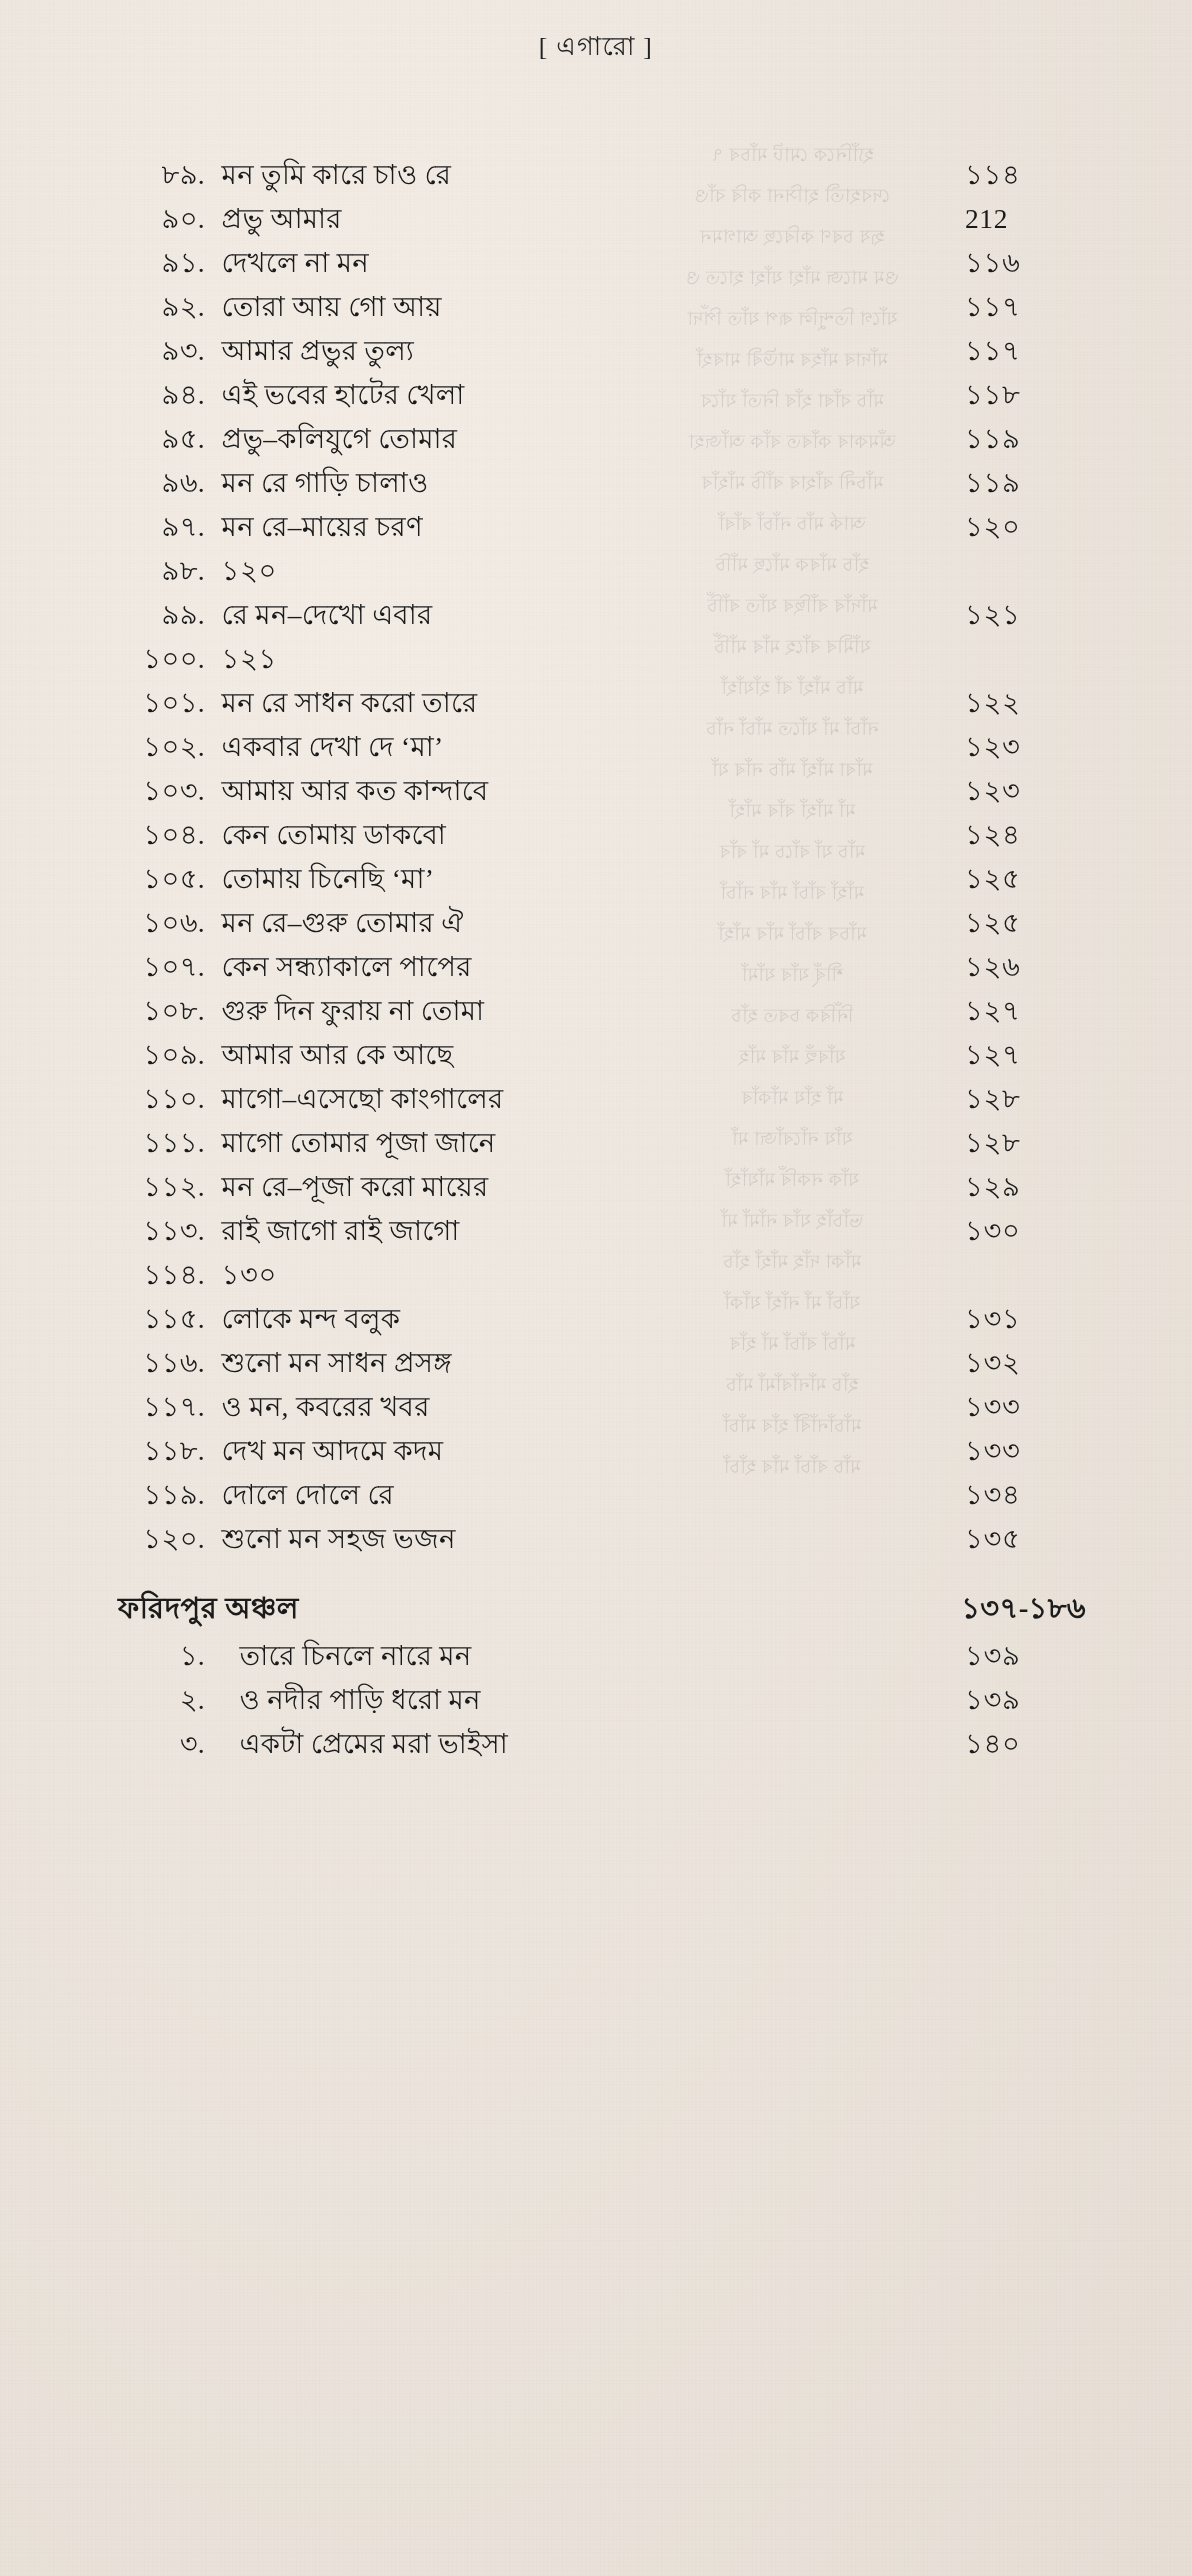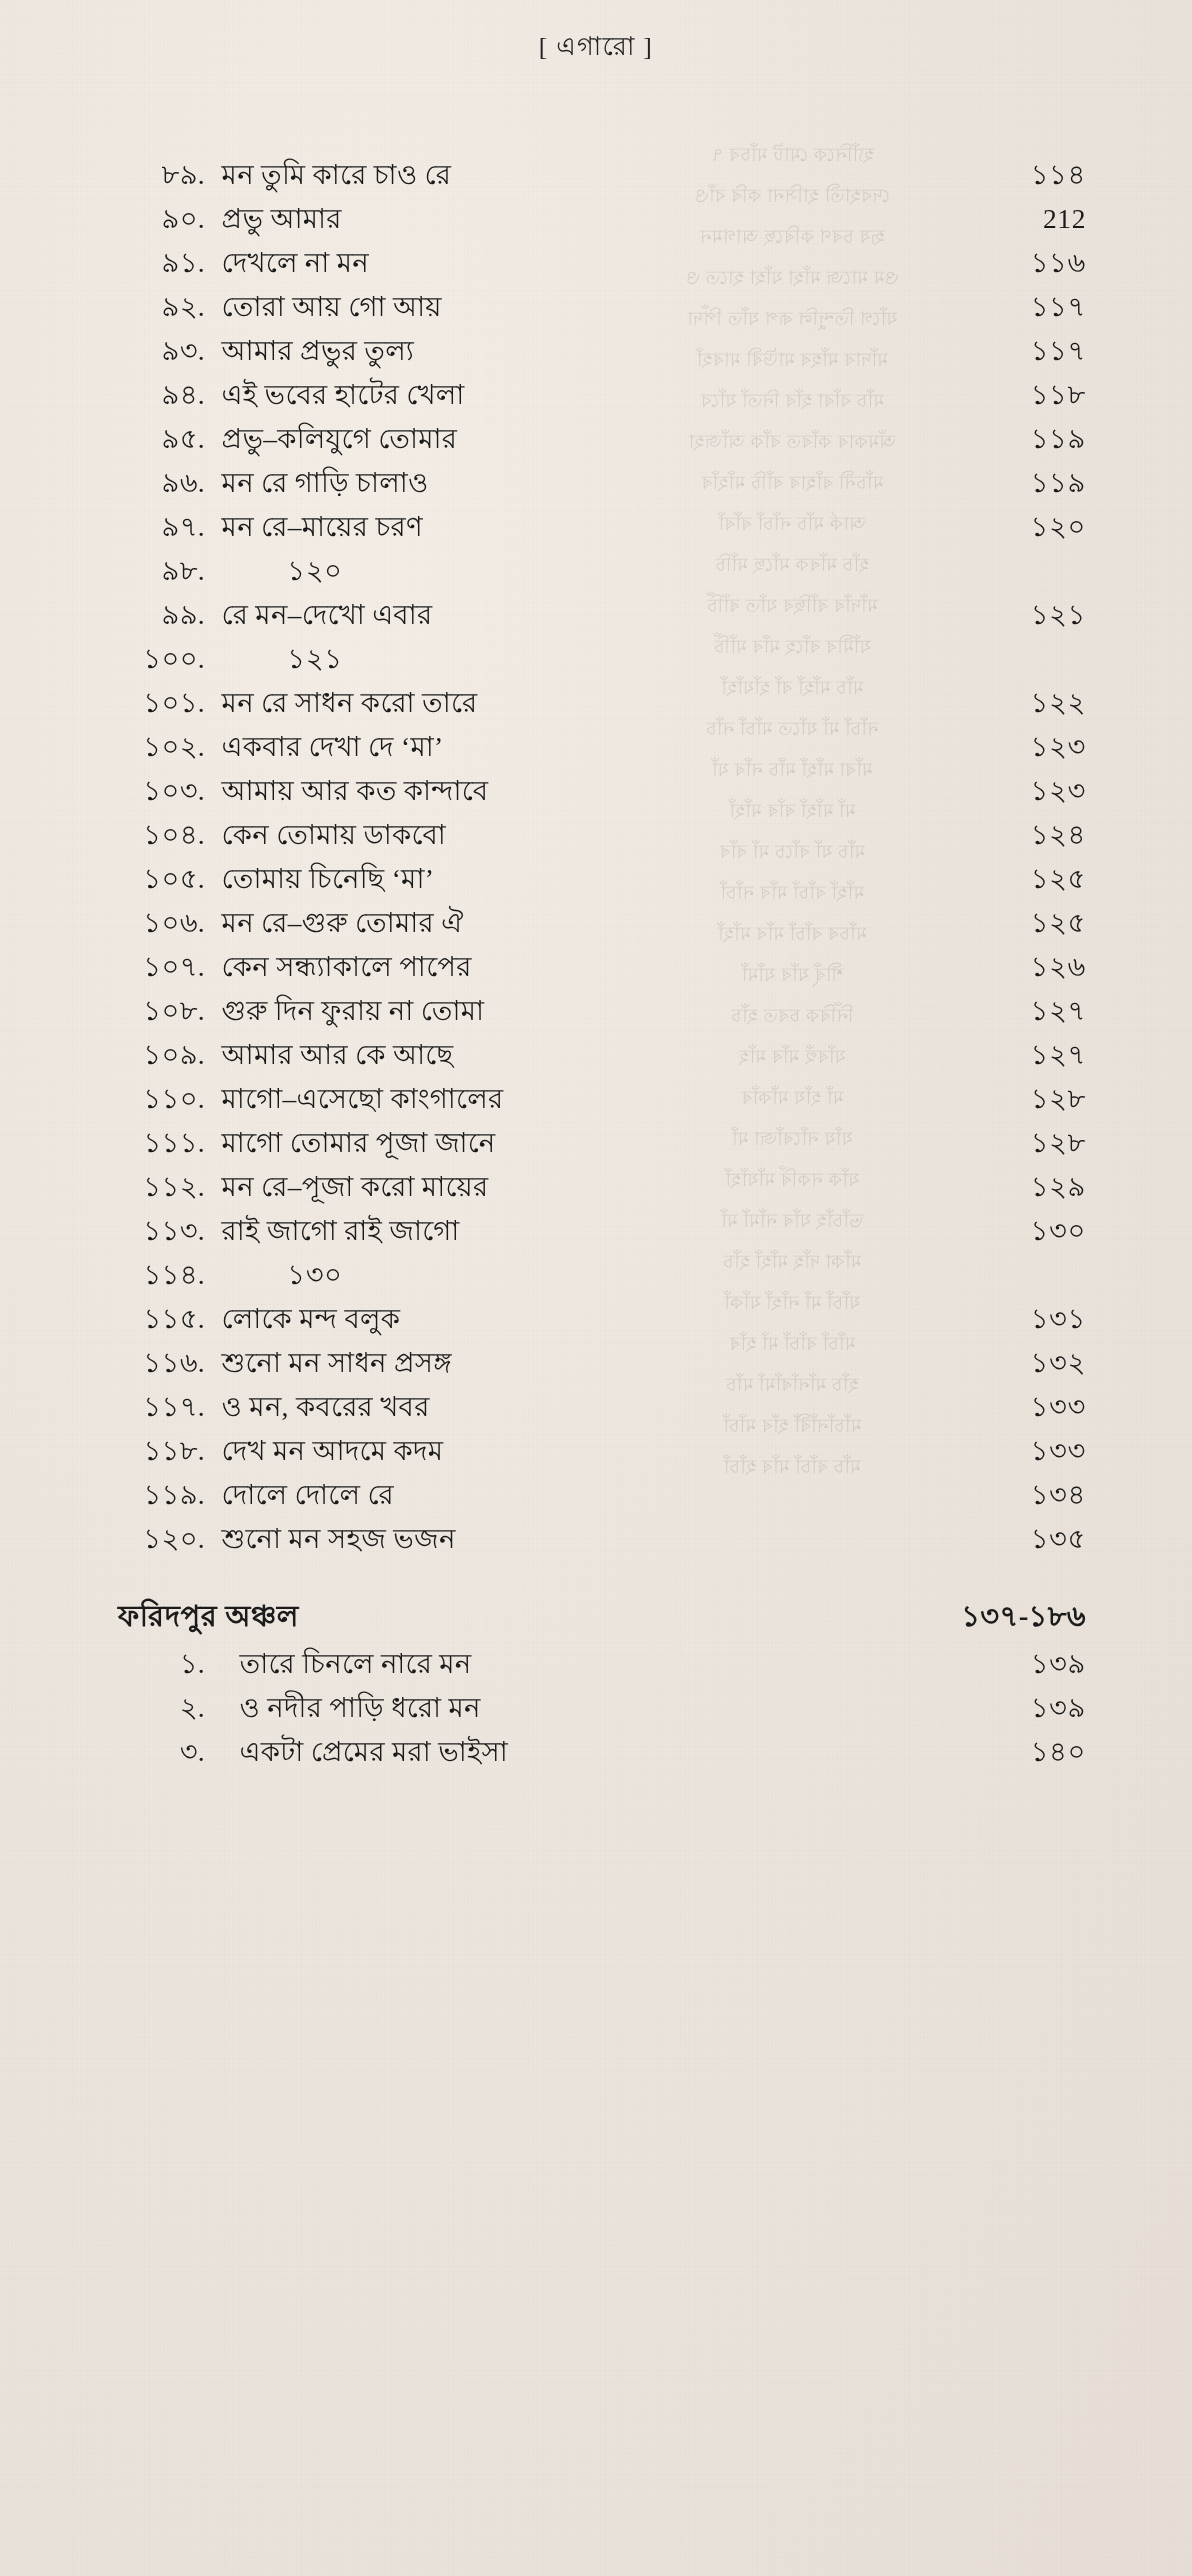--- a/index.html
+++ b/index.html
@@ -83,31 +83,30 @@
     letter-spacing: 0.3px;
   }
   .title {
     flex: 1 1 auto;
     letter-spacing: 0.3px;
     white-space: nowrap;
   }
   .page-no {
     flex: 0 0 auto;
     width: 121px;
-    text-align: right;
     letter-spacing: 0.6px;
   }
 
   .section-row {
     display: flex;
     align-items: baseline;
     height: 50px;
     font-size: 29px;
     font-weight: bold;
-    margin-top: 31px;
+    margin-top: 23px;
   }
   .section-row .sec-title {
     flex: 1 1 auto;
     padding-left: 9px;
     letter-spacing: 0.6px;
   }
   .section-row .sec-pages {
     flex: 0 0 auto;
     width: 179px;
     text-align: right;

